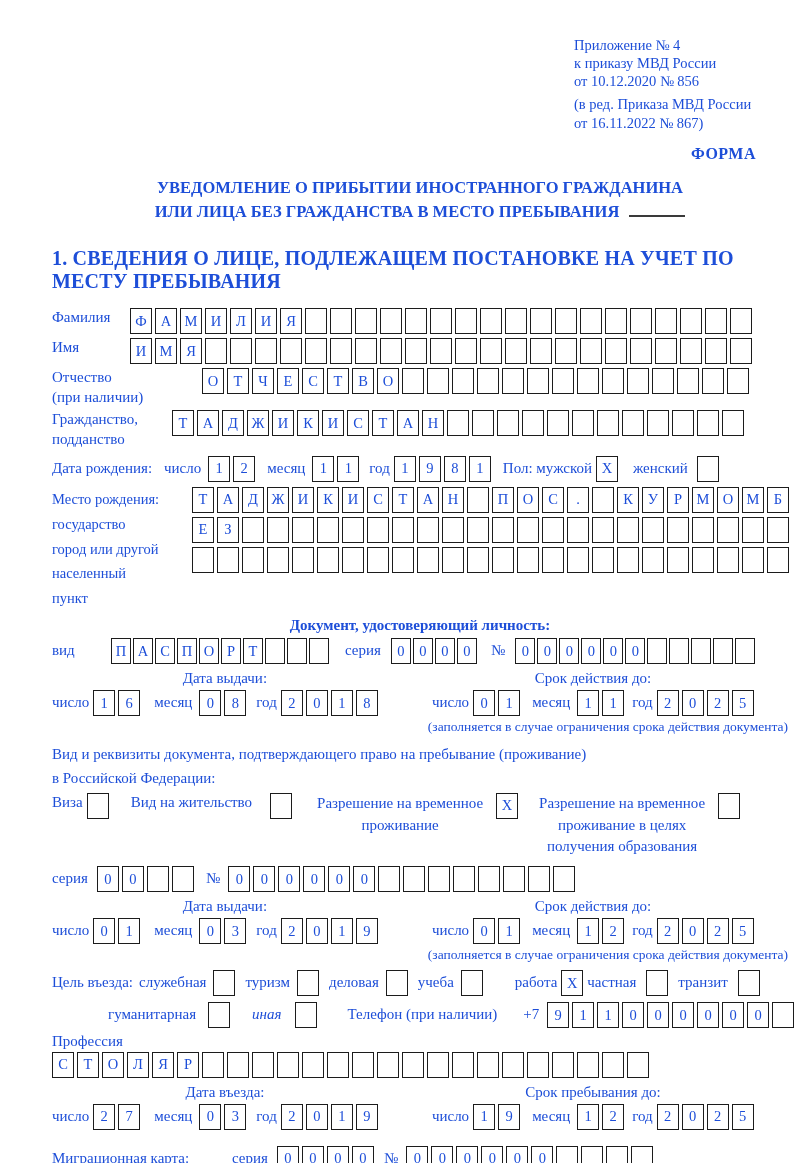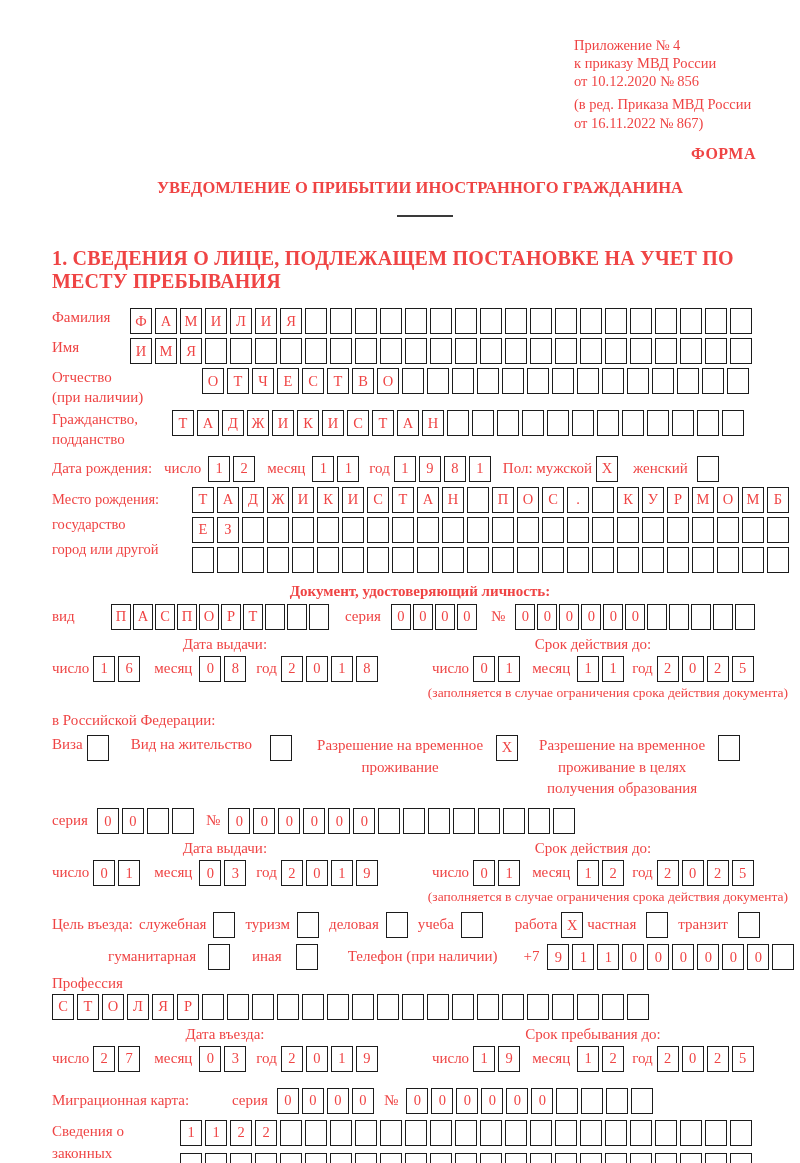--- a/index.html
+++ b/index.html
@@ -1,17 +1,17 @@
 <!DOCTYPE html>
 <html><head>
 <meta charset="utf-8">
 <style>
   html,body{margin:0;padding:0;background:#fff;}
   .page{width:800px;height:1163px;box-sizing:border-box;padding:36px 12px 0 52px;
-        font-family:"Liberation Serif","DejaVu Serif",serif;font-size:15px;color:#ef4444;
+        font-family:"Liberation Serif","DejaVu Serif",serif;font-size:15px;color:#1d4ed8;
         background:#fff;overflow:hidden;position:relative;}
   .hdr{margin-left:auto;width:190px;margin-right:24px;font-size:14.5px;line-height:1.25;}
   .hdr-gap{height:5px;}
   .forma{text-align:right;margin:13px 32px 0 0;font-weight:bold;font-size:16px;letter-spacing:.5px;}
   .title{text-align:center;font-weight:bold;font-size:16.5px;line-height:1.45;margin-top:13px;}
   .title-underline{display:inline-block;width:56px;border-bottom:2px solid #3a3a3a;margin-left:10px;}
   .sec-heading{font-weight:bold;font-size:20px;margin-top:24px;letter-spacing:.2px;}
   .row{display:flex;align-items:flex-start;margin-top:4px;}
   .row.vcenter{align-items:center;}
   .cells{display:inline-flex;gap:3px;flex:none;}
@@ -42,21 +42,21 @@
     <div>к приказу МВД России</div>
     <div>от 10.12.2020 № 856</div>
     <div class="hdr-gap"></div>
     <div>(в ред. Приказа МВД России</div>
     <div>от 16.11.2022 № 867)</div>
   </div>
   <div class="forma">ФОРМА</div>
 
   <div class="title">
     <div>УВЕДОМЛЕНИЕ О ПРИБЫТИИ ИНОСТРАННОГО ГРАЖДАНИНА</div>
-    <div><span class="title-underline"></span></div>
+    <div><span>ИЛИ ЛИЦА БЕЗ ГРАЖДАНСТВА В МЕСТО ПРЕБЫВАНИЯ</span><span class="title-underline"></span></div>
   </div>
 
   <div class="sec-heading">1. СВЕДЕНИЯ О ЛИЦЕ, ПОДЛЕЖАЩЕМ ПОСТАНОВКЕ НА УЧЕТ ПО МЕСТУ ПРЕБЫВАНИЯ</div>
 
   <div class="row" style="margin-top:15px;">
     <span class="lbl" style="width:78px;">Фамилия</span>
     <span class="cells">
         <span class="cell">Ф</span>
         <span class="cell">А</span>
         <span class="cell">М</span>
@@ -206,20 +206,21 @@
     <span class="cells">
         <span class="cell"></span>
       </span>
   </div>
 
   <div class="row" style="margin-top:5px;gap:28px;">
     <div class="lbl" style="width:112px;font-size:14.5px;line-height:1.72;">
       <div>Место рождения:</div>
       <div>государство</div>
       <div>город или другой</div>
+      <div>населенный пункт</div>
     </div>
     <div>
       <div class="cells mb4">
           <span class="cell">Т</span>
           <span class="cell">А</span>
           <span class="cell">Д</span>
           <span class="cell">Ж</span>
           <span class="cell">И</span>
           <span class="cell">К</span>
           <span class="cell">И</span>
@@ -377,20 +378,21 @@
             <span class="cell">0</span>
             <span class="cell">2</span>
             <span class="cell">5</span>
           </span>
       </div>
     </div>
   </div>
   <div class="note-right">(заполняется в случае ограничения срока действия документа)</div>
 
   <div class="intro">
+    <div>Вид и реквизиты документа, подтверждающего право на пребывание (проживание)</div>
     <div>в Российской Федерации:</div>
   </div>
 
   <div class="row" style="margin-top:3px;">
     <span class="lbl">Виза</span>
     <span class="cells" style="margin-left:4px;">
         <span class="cell"></span>
       </span>
     <span class="lbl" style="margin-left:22px;">Вид на жительство</span>
     <span class="cells" style="margin-left:18px;">
@@ -518,21 +520,21 @@
     <span class="cells" style="margin-left:10px;">
         <span class="cell"></span>
       </span>
   </div>
 
   <div class="row vcenter" style="margin-top:6px;margin-left:56px;">
     <span class="lbl">гуманитарная</span>
     <span class="cells" style="margin-left:12px;">
         <span class="cell"></span>
       </span>
-    <span class="lbl" style="margin-left:22px;">иная</span>
+    <span class="lbl" style="margin-left:22px;font-style:italic;">иная</span>
     <span class="cells" style="margin-left:14px;">
         <span class="cell"></span>
       </span>
     <span class="lbl" style="margin-left:30px;">Телефон (при наличии)</span>
     <span class="lbl" style="margin-left:26px;">+7</span>
     <span class="cells" style="margin-left:8px;">
         <span class="cell">9</span>
         <span class="cell">1</span>
         <span class="cell">1</span>
         <span class="cell">0</span>

